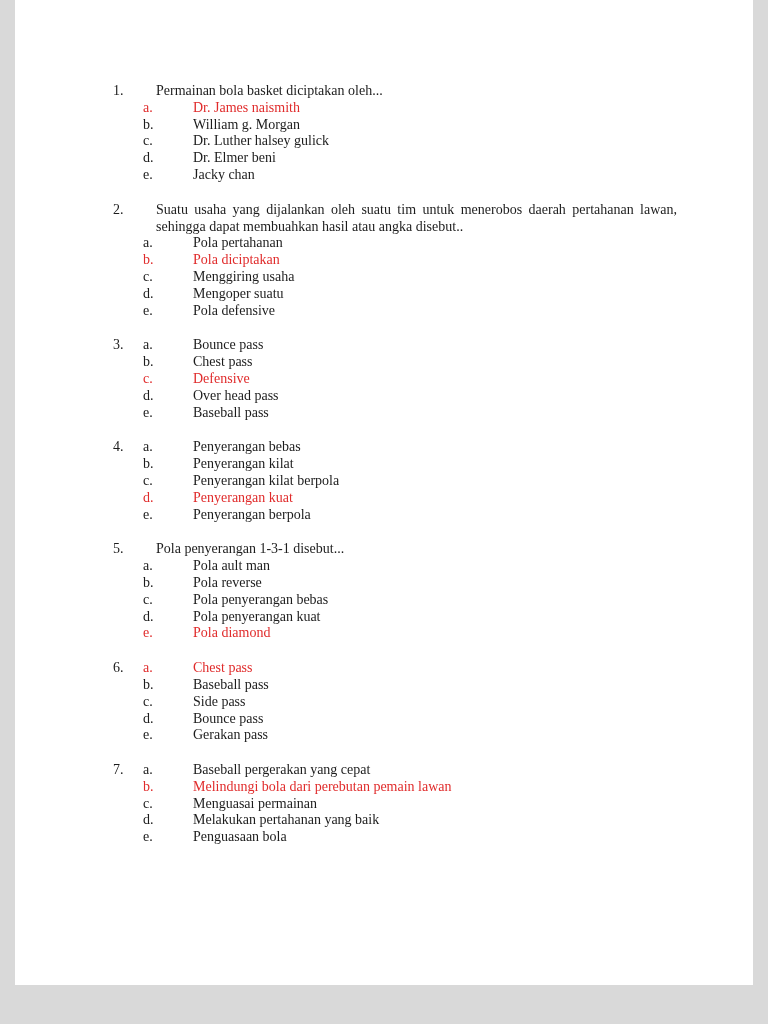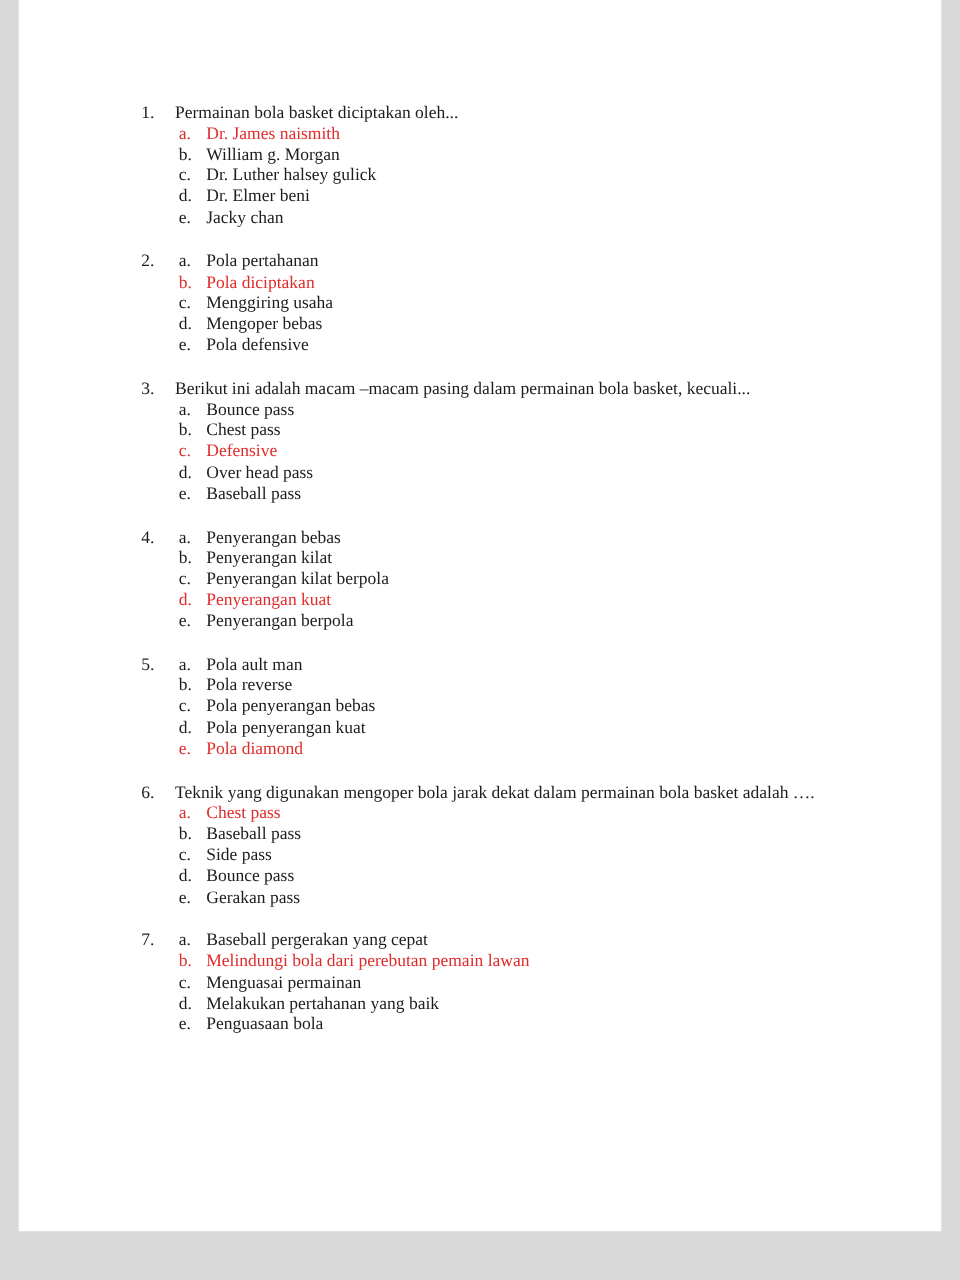--- a/index.html
+++ b/index.html
@@ -38,31 +38,33 @@
   .q-num {
     width: 27px;
     flex: none;
   }
   .q-right {
     flex: 1;
     min-width: 0;
   }
   .q-text {
     text-align: justify;
+    margin-left: 16px;
   }
   .option {
     display: flex;
     padding-left: 3px;
   }
   .opt-letter {
     width: 22px;
     flex: none;
   }
   .opt-text {
     flex: 1;
+    margin-left: 28px;
   }
   .option.highlight {
     color: var(--accent, #ee2c2c);
   }
 </style>
 </head>
 <body>
 
 <div class="page">
   <div class="content" id="questions-root">
@@ -95,53 +97,53 @@
     <div class="opt-letter">e.</div>
     <div class="opt-text">Jacky chan</div>
   </div>
 </div>
     </div>
   </div>
 
   <div class="question">
     <div class="q-num">2.</div>
     <div class="q-right">
+      <div class="q-text">Suatu usaha yang dijalankan oleh suatu tim untuk menerobos daerah pertahanan lawan, sehingga dapat  membuahkan hasil atau angka disebut..</div>
       <div class="options">
   <div class="option">
     <div class="opt-letter">a.</div>
     <div class="opt-text">Pola pertahanan</div>
   </div>
 
   <div class="option highlight">
     <div class="opt-letter">b.</div>
     <div class="opt-text">Pola diciptakan</div>
   </div>
 
   <div class="option">
     <div class="opt-letter">c.</div>
     <div class="opt-text">Menggiring usaha</div>
   </div>
 
   <div class="option">
     <div class="opt-letter">d.</div>
-    <div class="opt-text">Mengoper bebas</div>
+    <div class="opt-text">Mengoper suatu</div>
   </div>
 
   <div class="option">
     <div class="opt-letter">e.</div>
     <div class="opt-text">Pola defensive</div>
   </div>
 </div>
     </div>
   </div>
 
   <div class="question">
     <div class="q-num">3.</div>
     <div class="q-right">
-      <div class="q-text">Berikut ini adalah macam –macam pasing dalam permainan bola basket, kecuali...</div>
       <div class="options">
   <div class="option">
     <div class="opt-letter">a.</div>
     <div class="opt-text">Bounce pass</div>
   </div>
 
   <div class="option">
     <div class="opt-letter">b.</div>
     <div class="opt-text">Chest pass</div>
   </div>
@@ -192,20 +194,21 @@
     <div class="opt-letter">e.</div>
     <div class="opt-text">Penyerangan berpola</div>
   </div>
 </div>
     </div>
   </div>
 
   <div class="question">
     <div class="q-num">5.</div>
     <div class="q-right">
+      <div class="q-text">Pola penyerangan  1-3-1 disebut...</div>
       <div class="options">
   <div class="option">
     <div class="opt-letter">a.</div>
     <div class="opt-text">Pola ault man</div>
   </div>
 
   <div class="option">
     <div class="opt-letter">b.</div>
     <div class="opt-text">Pola reverse</div>
   </div>
@@ -224,21 +227,20 @@
     <div class="opt-letter">e.</div>
     <div class="opt-text">Pola diamond</div>
   </div>
 </div>
     </div>
   </div>
 
   <div class="question">
     <div class="q-num">6.</div>
     <div class="q-right">
-      <div class="q-text">Teknik yang digunakan mengoper bola jarak dekat dalam permainan bola basket adalah ….</div>
       <div class="options">
   <div class="option highlight">
     <div class="opt-letter">a.</div>
     <div class="opt-text">Chest pass</div>
   </div>
 
   <div class="option">
     <div class="opt-letter">b.</div>
     <div class="opt-text">Baseball pass</div>
   </div>

